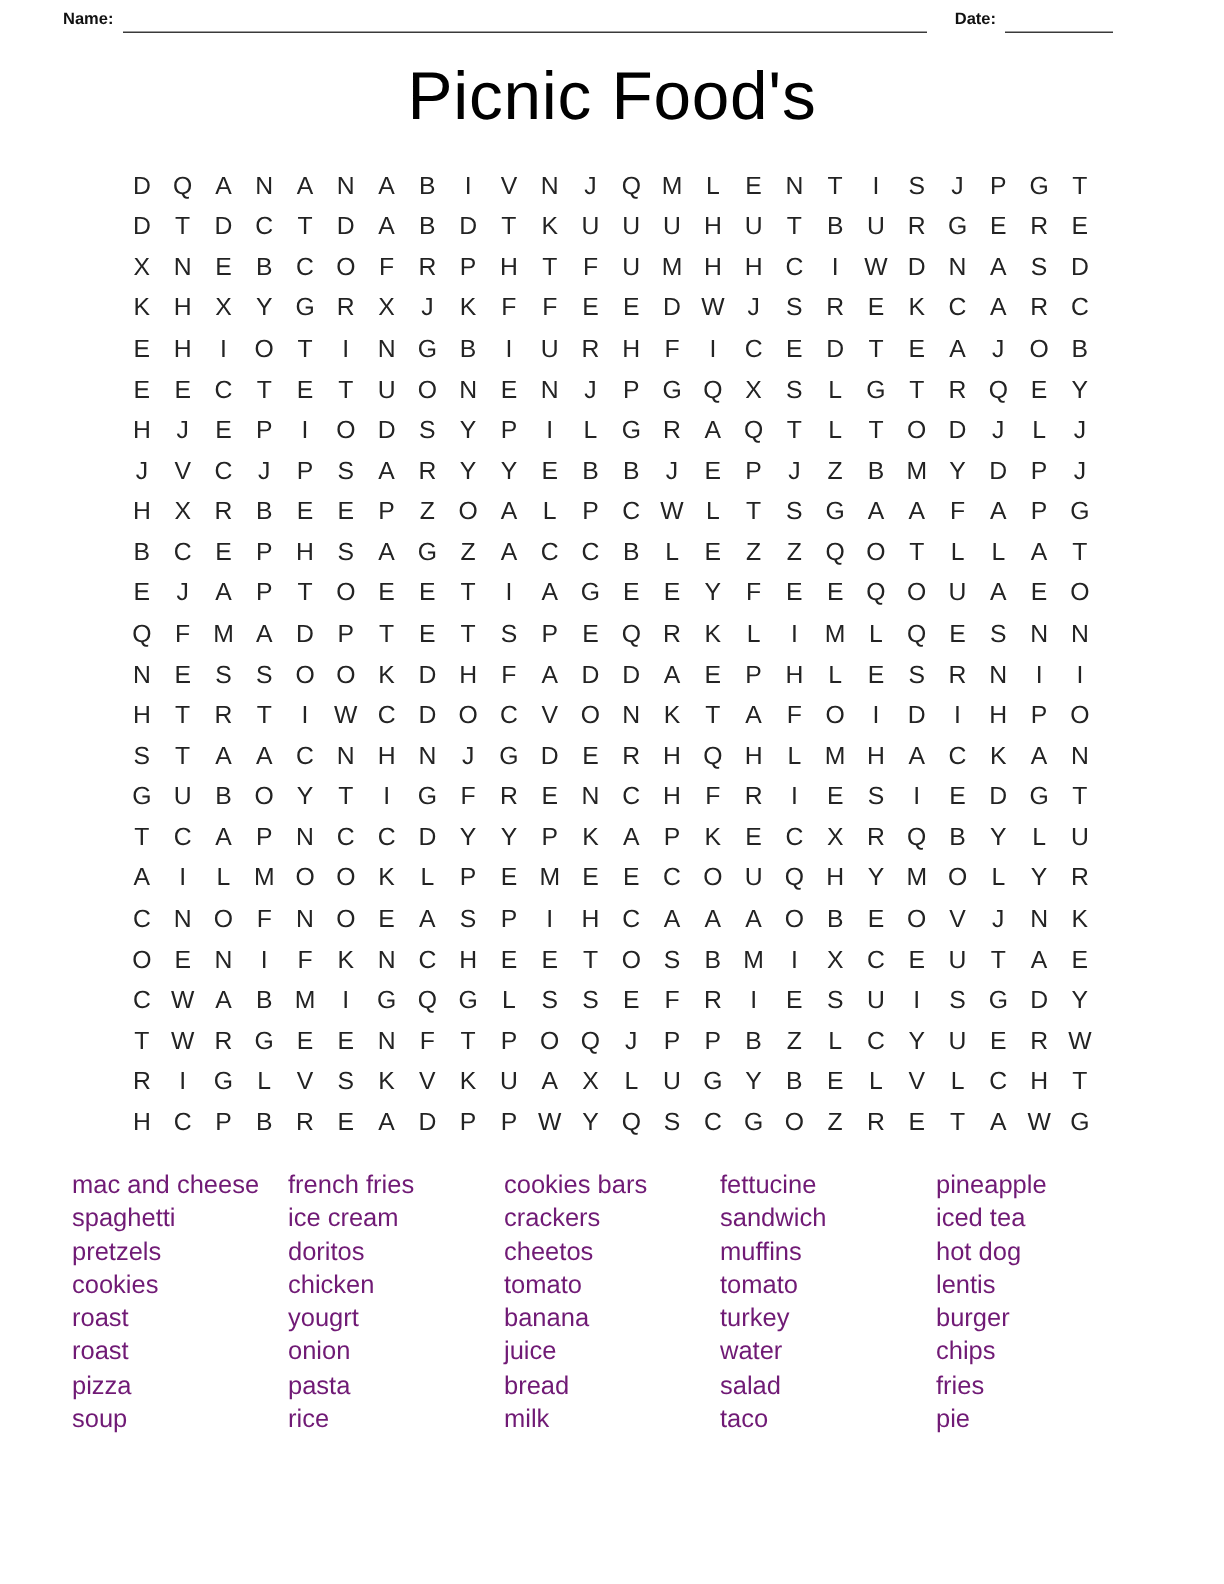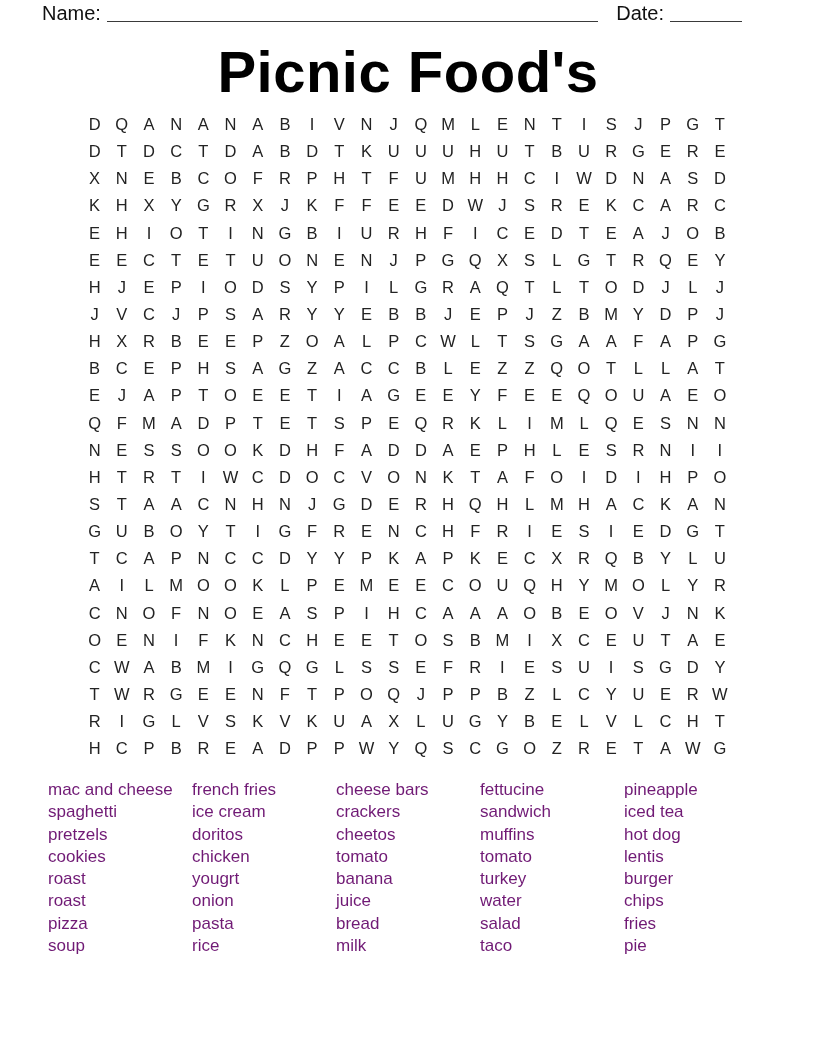--- a/index.html
+++ b/index.html
@@ -13,38 +13,39 @@
     color:#1b1b1b;
     overflow:hidden;
   }
 
   
   .header {
     position:absolute;
     top:3px; left:42px; right:74px;
     display:flex;
     align-items:flex-end;
-    font-size:20px;
+    font-size:11px;
     color:#111;
+    font-weight:bold;
   }
   .hdr-label { white-space:nowrap; line-height:20px; }
   .rule {
     border-bottom:1.6px solid #3a3a3a;
     height:18px;
   }
   .name-rule { flex:1 1 auto; margin:0 18px 1px 6px; }
   .date-rule { width:72px; margin:0 0 1px 6px; }
 
   
   .title {
     position:absolute;
     top:38px; left:0; right:0;
     text-align:center;
-    font-size:58px;
-    font-weight:700;
+    font-size:45px;
+    font-weight:400;
     letter-spacing:0.5px;
     color:#000;
   }
 
   
   .grid {
     position:absolute;
     left:81px; top:111px;
     display:grid;
     grid-template-columns:repeat(24, 27.2px);
@@ -677,21 +678,21 @@
         <div class="word">french fries</div>
         <div class="word">ice cream</div>
         <div class="word">doritos</div>
         <div class="word">chicken</div>
         <div class="word">yougrt</div>
         <div class="word">onion</div>
         <div class="word">pasta</div>
         <div class="word">rice</div>
       </div>
       <div class="word-col">
-        <div class="word">cheese bars</div>
+        <div class="word">cookies bars</div>
         <div class="word">crackers</div>
         <div class="word">cheetos</div>
         <div class="word">tomato</div>
         <div class="word">banana</div>
         <div class="word">juice</div>
         <div class="word">bread</div>
         <div class="word">milk</div>
       </div>
       <div class="word-col">
         <div class="word">fettucine</div>

